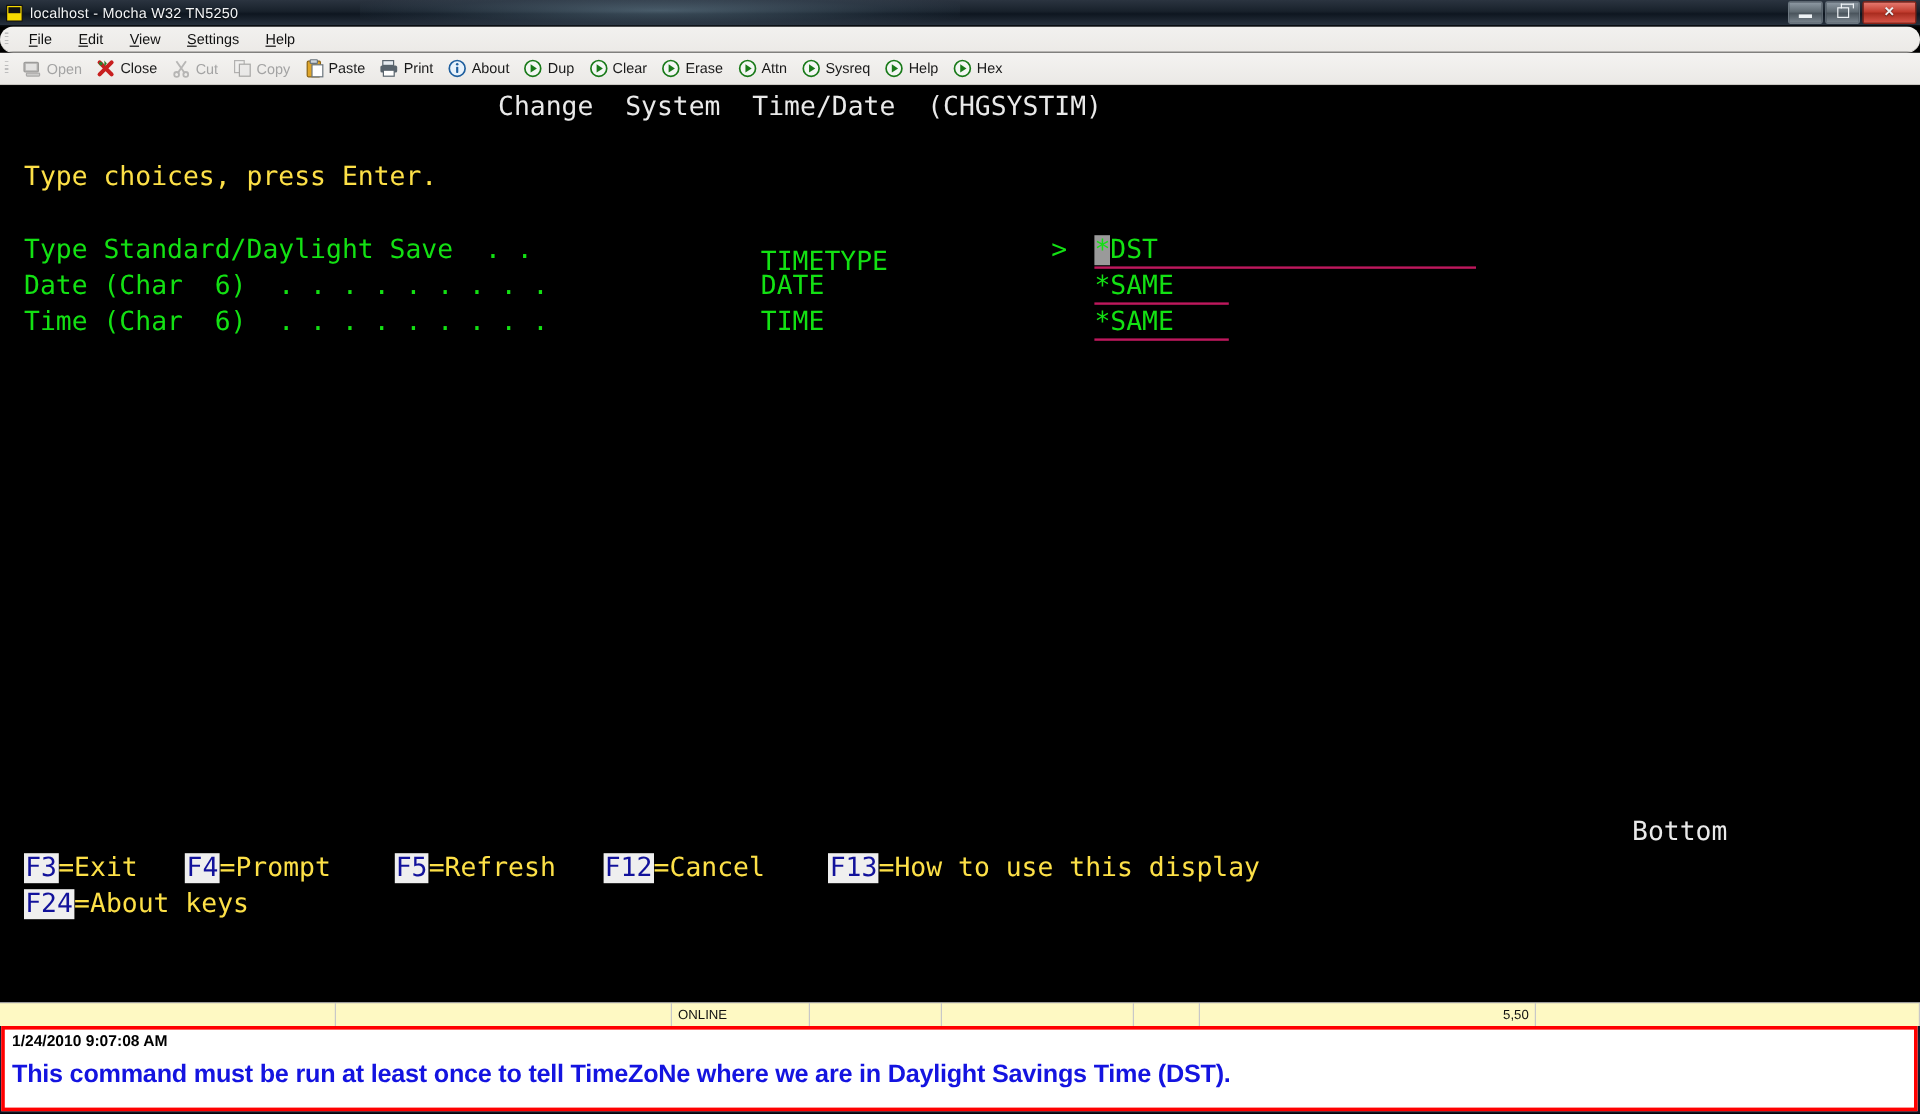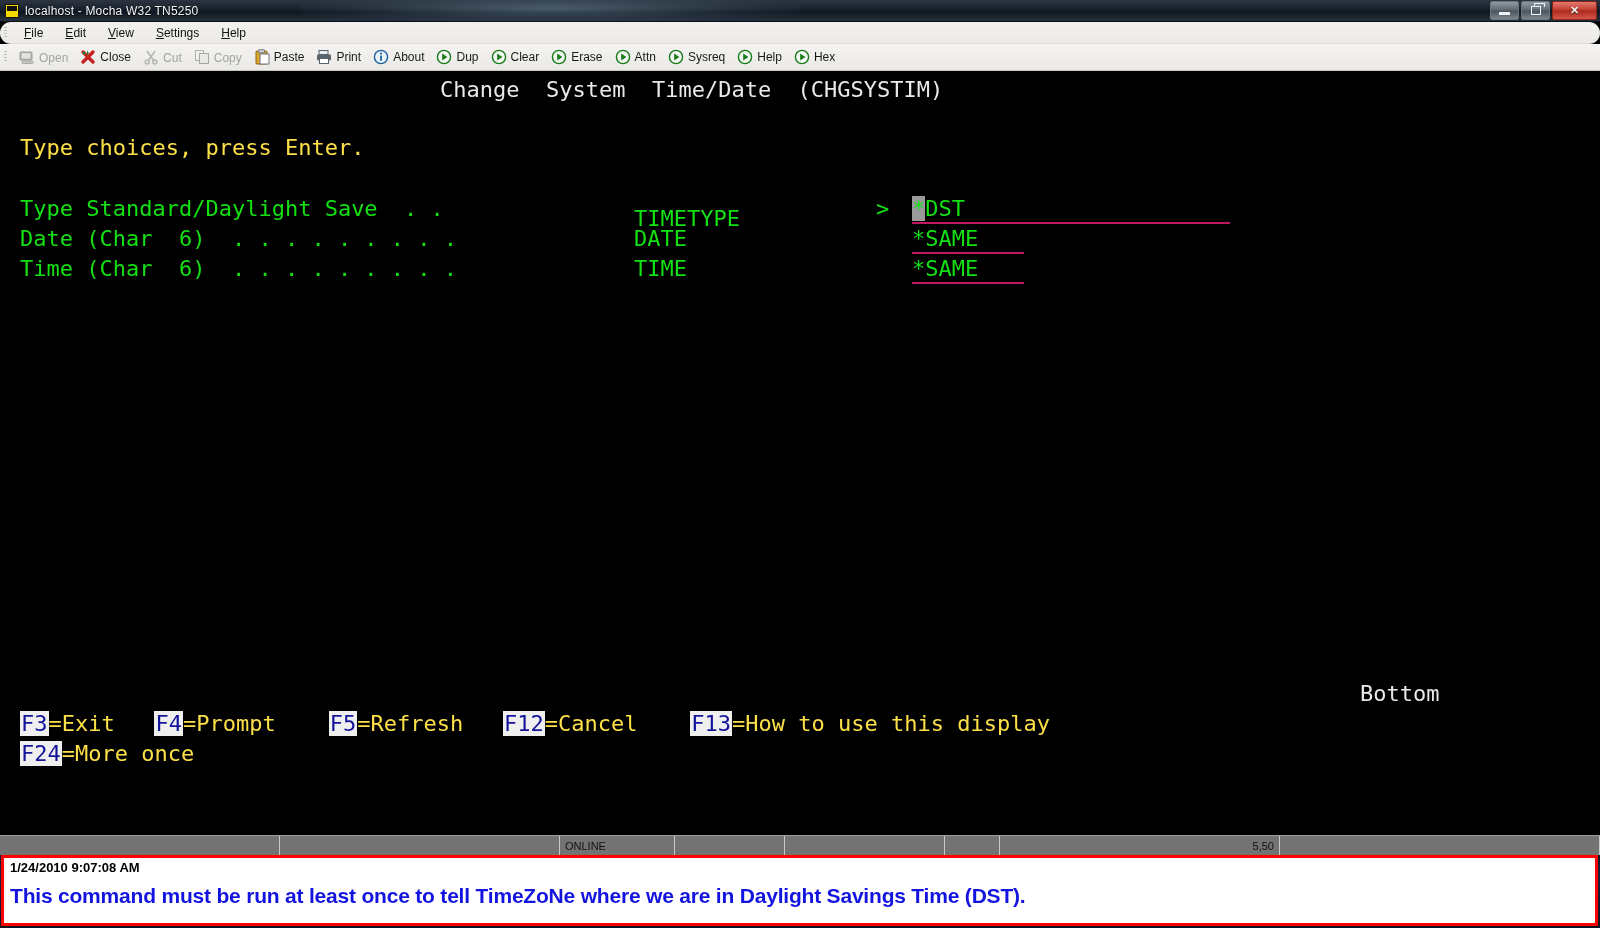--- a/index.html
+++ b/index.html
@@ -89,21 +89,21 @@
   .c-white { color: #e9e9e9; }
   .c-green { color: #13e113; }
   .c-blue  { color: #fde047; }
   .fkey { background: #efefef; color: #12129b; padding: 0 1px; }
   .cursor-blk { background: #9a9a9a; color: #13e113; }
   .uline { border-bottom: 2px solid #be185d; }
 
   
   .statusbar {
     position: absolute; left: 0; top: 835px; width: 1600px; height: 20px;
-    background: #737373; border-top: 1px solid #9b9b9b;
+    background: #fef9c3; border-top: 1px solid #9b9b9b;
     display: flex; align-items: stretch; font-size: 11px; color: #111;
   }
   .sb-cell { border-right: 1px solid #c8c8c8; display: flex; align-items: center; padding: 0 5px; }
   .sb-cell.right { justify-content: flex-end; }
 
   
   .taskbar {
     position: absolute; left: 0; top: 855px; width: 1600px; height: 73px;
     background: linear-gradient(to bottom, #0d1726 0%, #16263d 22%, #0b1220 100%);
     overflow: hidden;
@@ -274,41 +274,41 @@
             <circle cx="8" cy="8" r="6.6" fill="#f3f7f3" stroke="#197a19" stroke-width="1.4"></circle>
             <path d="M6.2 4.6 L11.4 8 L6.2 11.4 Z" fill="#197a19"></path>
           </svg>
           <span>Hex</span>
         </div>
       </div>
   </div>
 
   <div class="terminal">
 
-    <div class="term-line c-white" style="left:440px; top:4px;">Change  System  Time/Date  (CHGSYSTIM)</div>
+    <div class="term-line c-white" style="left:415px; top:4px;">Change  System  Time/Date  (CHGSYSTIM)</div>
 
     <div class="term-line c-blue" style="left:20px; top:62px;">Type choices, press Enter.</div>
 
     <div class="term-line c-green" style="left:20px; top:123px;">Type Standard/Daylight Save  . .</div>
     <div class="term-line c-green" style="left:634px; top:133px;">TIMETYPE</div>
     <div class="term-line c-green" style="left:876px; top:123px;">&gt;</div>
     <div class="term-line uline" style="left:912px; top:123px; width:318px; height:30px;"><span class="cursor-blk">*</span><span class="c-green">DST</span></div>
 
     <div class="term-line c-green" style="left:20px; top:153px;">Date (Char  6)  . . . . . . . . .</div>
     <div class="term-line c-green" style="left:634px; top:153px;">DATE</div>
     <div class="term-line uline c-green" style="left:912px; top:153px; width:112px; height:30px;">*SAME</div>
 
     <div class="term-line c-green" style="left:20px; top:183px;">Time (Char  6)  . . . . . . . . .</div>
     <div class="term-line c-green" style="left:634px; top:183px;">TIME</div>
     <div class="term-line uline c-green" style="left:912px; top:183px; width:112px; height:30px;">*SAME</div>
 
     <div class="term-line c-white" style="left:1360px; top:608px;">Bottom</div>
 
     <div id="fkeys-row1" class="term-line" style="left:20px; top:638px;"><span class="fkey">F3</span><span class="c-blue">=Exit</span><span>   </span><span class="fkey">F4</span><span class="c-blue">=Prompt</span><span>    </span><span class="fkey">F5</span><span class="c-blue">=Refresh</span><span>   </span><span class="fkey">F12</span><span class="c-blue">=Cancel</span><span>    </span><span class="fkey">F13</span><span class="c-blue">=How to use this display</span></div>
-    <div id="fkeys-row2" class="term-line" style="left:20px; top:668px;"><span class="fkey">F24</span><span class="c-blue">=More once</span></div>
+    <div id="fkeys-row2" class="term-line" style="left:20px; top:668px;"><span class="fkey">F24</span><span class="c-blue">=About keys</span></div>
   </div>
 
   <div class="statusbar">
     <div class="sb-cell" style="width:280px;"></div>
     <div class="sb-cell" style="width:280px;"></div>
     <div class="sb-cell" style="width:115px;">ONLINE</div>
     <div class="sb-cell" style="width:110px;"></div>
     <div class="sb-cell" style="width:160px;"></div>
     <div class="sb-cell" style="width:55px;"></div>
     <div class="sb-cell right" style="width:280px;">5,50</div>

